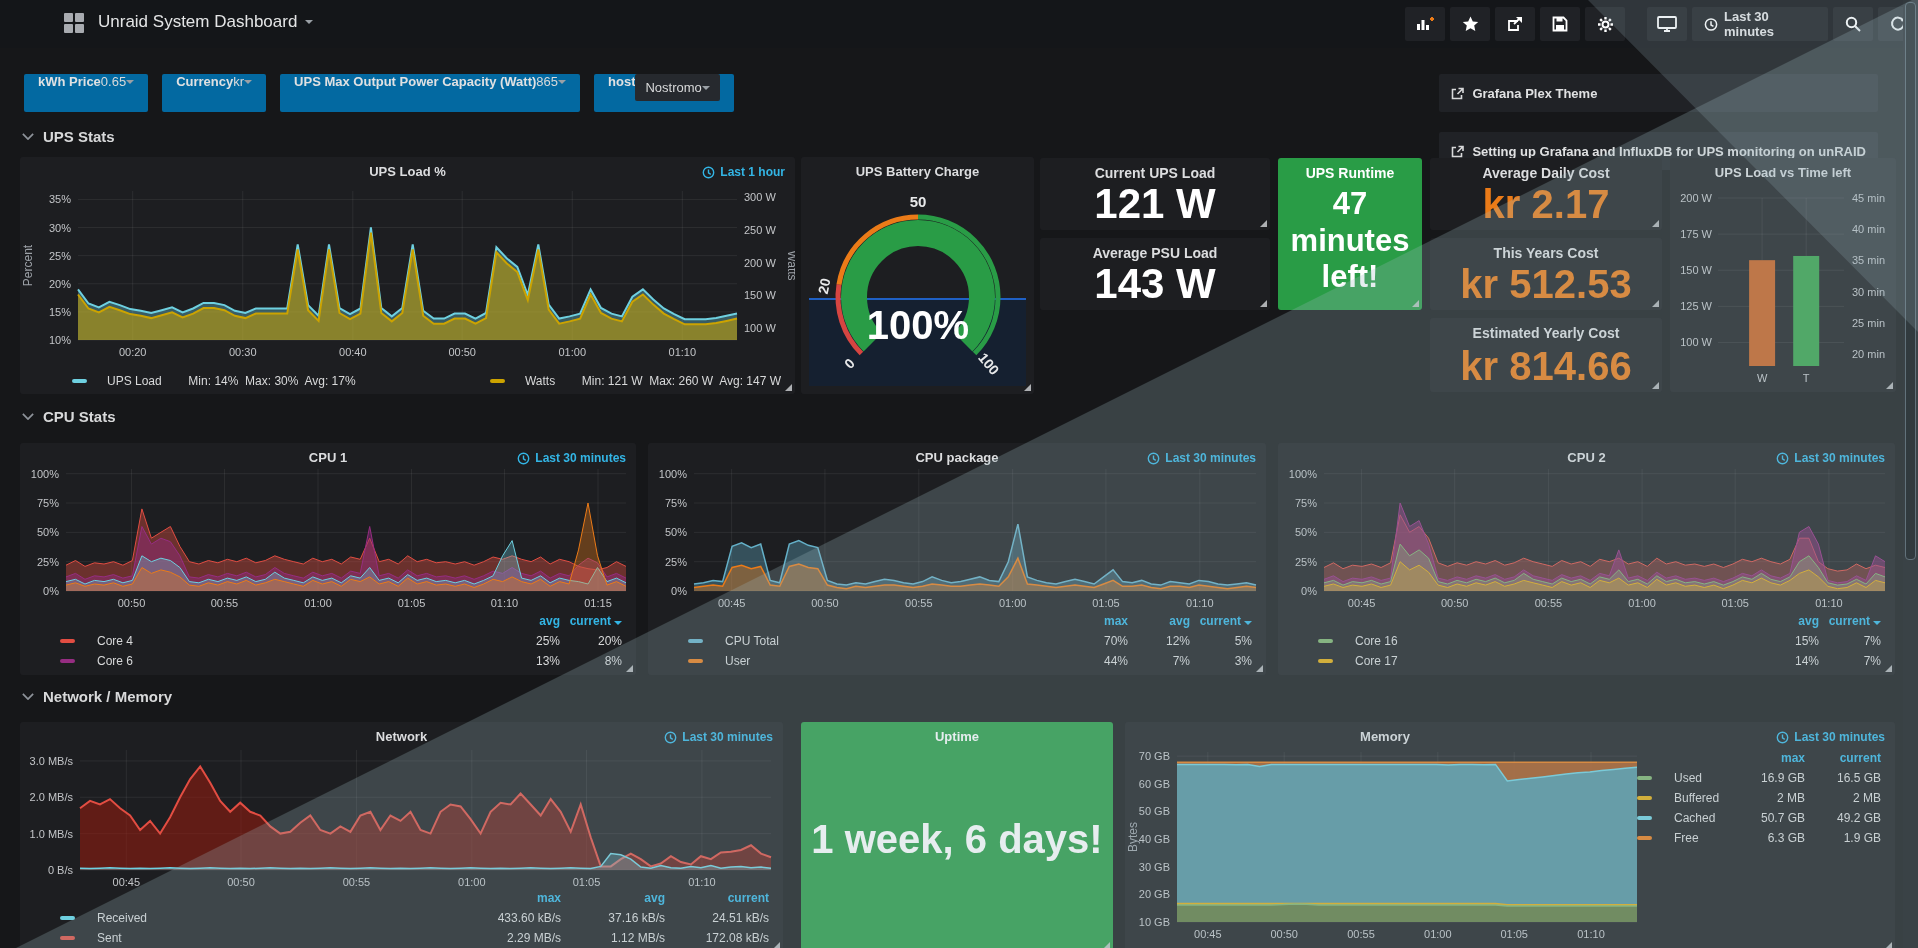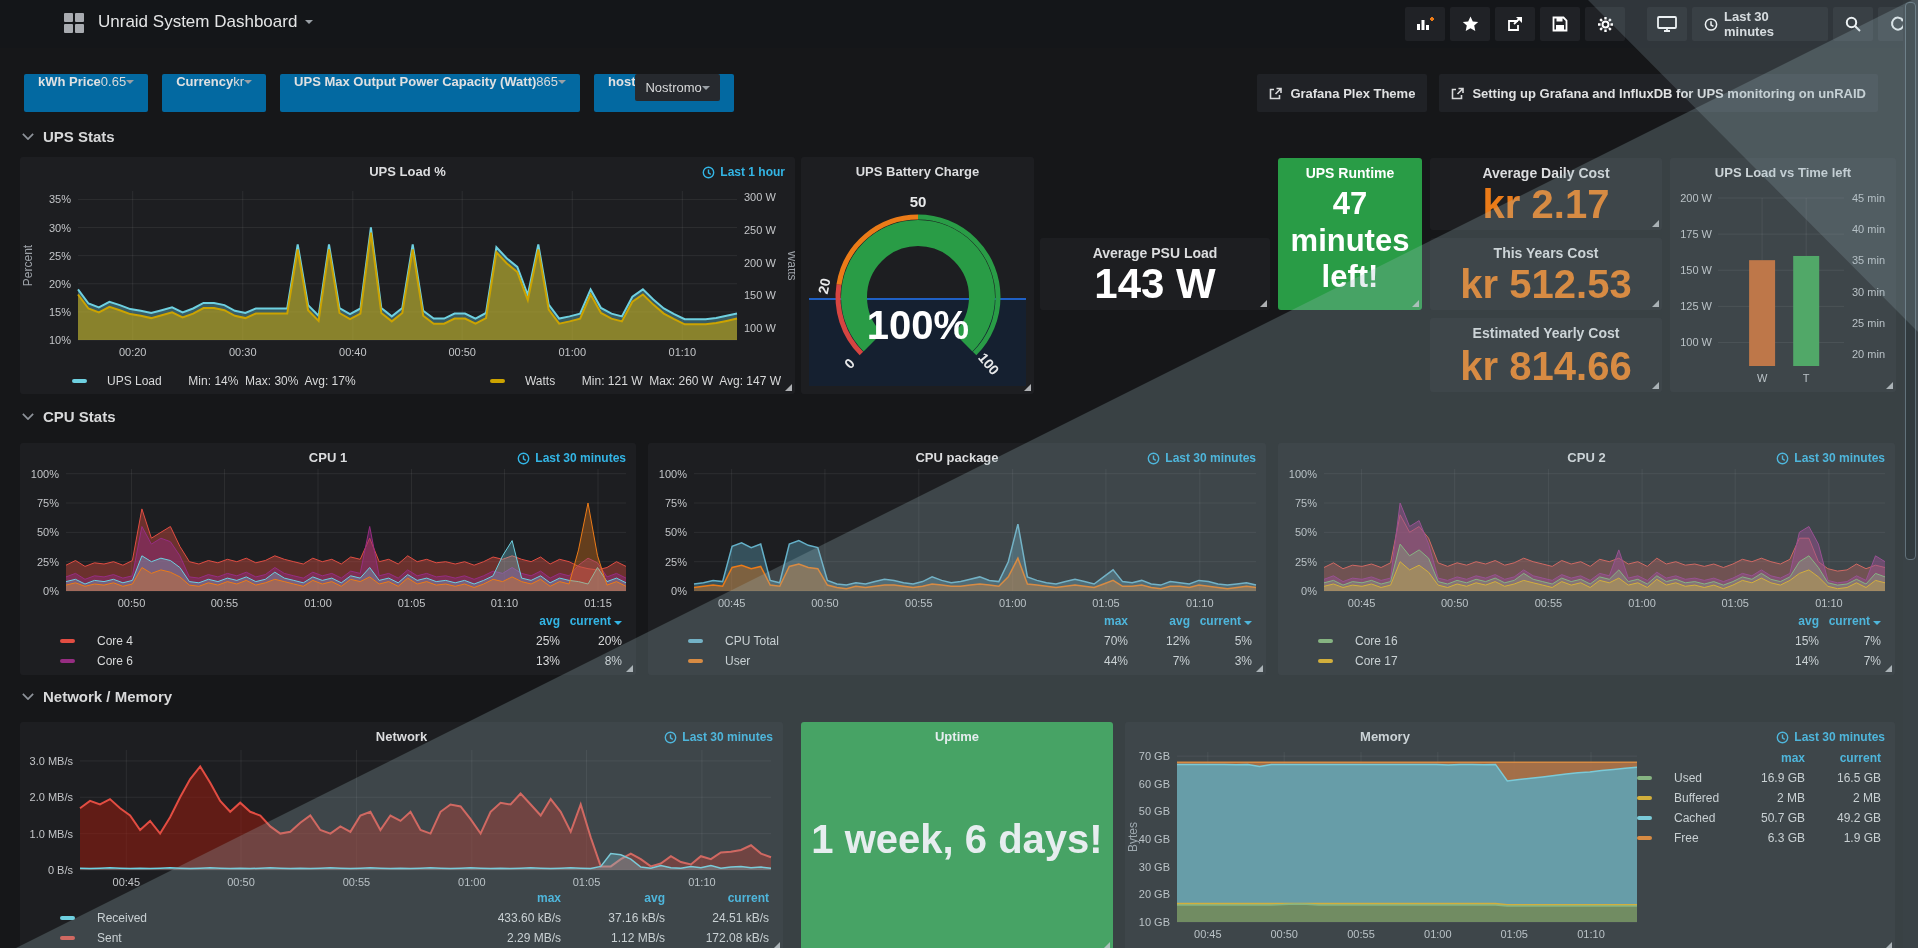--- a/index.html
+++ b/index.html
@@ -16,21 +16,21 @@
   .tbtn{height:34px;min-width:40px;background:#202226;border-radius:2px;display:flex;align-items:center;justify-content:center;margin-left:5px;color:#e4e5e6;cursor:pointer;}
   .tbtn.time{padding:0 12px;font-size:13px;font-weight:700;gap:6px;}
   .tbtn.gap{margin-left:22px;}
   .tbtn svg{display:block}
   
   .subnav{position:absolute;left:24px;top:74px;display:flex;}
   .chip{height:38px;background:#0369a1;display:flex;align-items:flex-start;padding:0 14px;margin-right:14px;font-size:13px;border-radius:2px;}
   .chip .vlabel{font-weight:700;color:#e0e1e2;}
   .chip .vval{margin-left:0;display:flex;align-items:center;gap:0;color:#d8d9da;}
   .chip .vval.boxed{background:#26292e;padding:6px 10px;border-radius:2px;}
-  .sublinks{position:absolute;top:74px;right:40px;display:flex;gap:12px;}
+  .sublinks{position:absolute;top:74px;right:40px;display:flex;gap:20px;flex-direction:column;}
   .linkchip{height:38px;background:#202226;display:flex;align-items:center;gap:8px;padding:0 12px;font-size:13px;font-weight:700;color:#e0e1e2;border-radius:2px;cursor:pointer;}
   
   .section-h{position:absolute;left:22px;display:flex;align-items:center;gap:9px;font-size:15px;font-weight:700;color:#d8d9da;cursor:pointer;}
   
   .panel{position:absolute;background:#1d1e21;border-radius:3px;}
   .panel::after{content:"";position:absolute;right:3px;bottom:3px;width:0;height:0;
     border-left:7px solid transparent;border-bottom:7px solid #c8cacc;opacity:.85;}
   .ptitle{position:absolute;top:7px;left:0;right:0;text-align:center;font-size:13px;font-weight:700;color:#dcdddf;cursor:pointer;}
   .trange{position:absolute;top:8px;right:10px;display:flex;align-items:center;gap:5px;color:#33b5e5;font-size:12px;font-weight:700;cursor:pointer;}
   .chart{position:absolute;}
@@ -276,20 +276,24 @@
       <circle cx="105" cy="110" r="80" fill="none" stroke="#299c46" stroke-width="5" pathLength="360" stroke-dasharray="135 225" transform="rotate(270 105 110)"></circle>
       <circle cx="105" cy="110" r="64" fill="none" stroke="#299c46" stroke-width="26" pathLength="360" stroke-dasharray="270 90" transform="rotate(135 105 110)"></circle>
       <text x="105" y="20" text-anchor="middle" font-size="15" font-weight="bold" fill="#e8e9ea">50</text>
       <text x="16" y="100" text-anchor="middle" font-size="14" font-weight="bold" fill="#e8e9ea" transform="rotate(-78 16 100)">20</text>
       <text x="40" y="180" text-anchor="middle" font-size="14" font-weight="bold" fill="#e8e9ea" transform="rotate(-45 40 180)">0</text>
       <text x="172" y="180" text-anchor="middle" font-size="14" font-weight="bold" fill="#e8e9ea" transform="rotate(50 172 180)">100</text>
       <text x="105" y="152" text-anchor="middle" font-size="40" font-weight="bold" fill="#ffffff">100%</text>
     </svg>
   </div>
 
+  <div class="panel stat" style="left:1040px;top:158px;width:230px;height:72px">
+    <div class="ptitle" style="font-size:14px">Current UPS Load</div>
+    <div class="statval" style="top:22px;font-size:42px">121 W</div>
+  </div>
   <div class="panel stat" style="left:1040px;top:238px;width:230px;height:72px">
     <div class="ptitle" style="font-size:14px">Average PSU Load</div>
     <div class="statval" style="top:22px;font-size:42px">143 W</div>
   </div>
   <div class="panel stat green" style="left:1278px;top:158px;width:144px;height:152px">
     <div class="ptitle" style="font-size:14px;color:#fff">UPS Runtime</div>
     <div class="statval" style="top:28px;font-size:31px;line-height:1.18;padding:0 6px">47 minutes left!</div>
   </div>
   <div class="panel stat cost" style="left:1430px;top:158px;width:232px;height:72px">
     <div class="ptitle" style="font-size:14px">Average Daily Cost</div>

